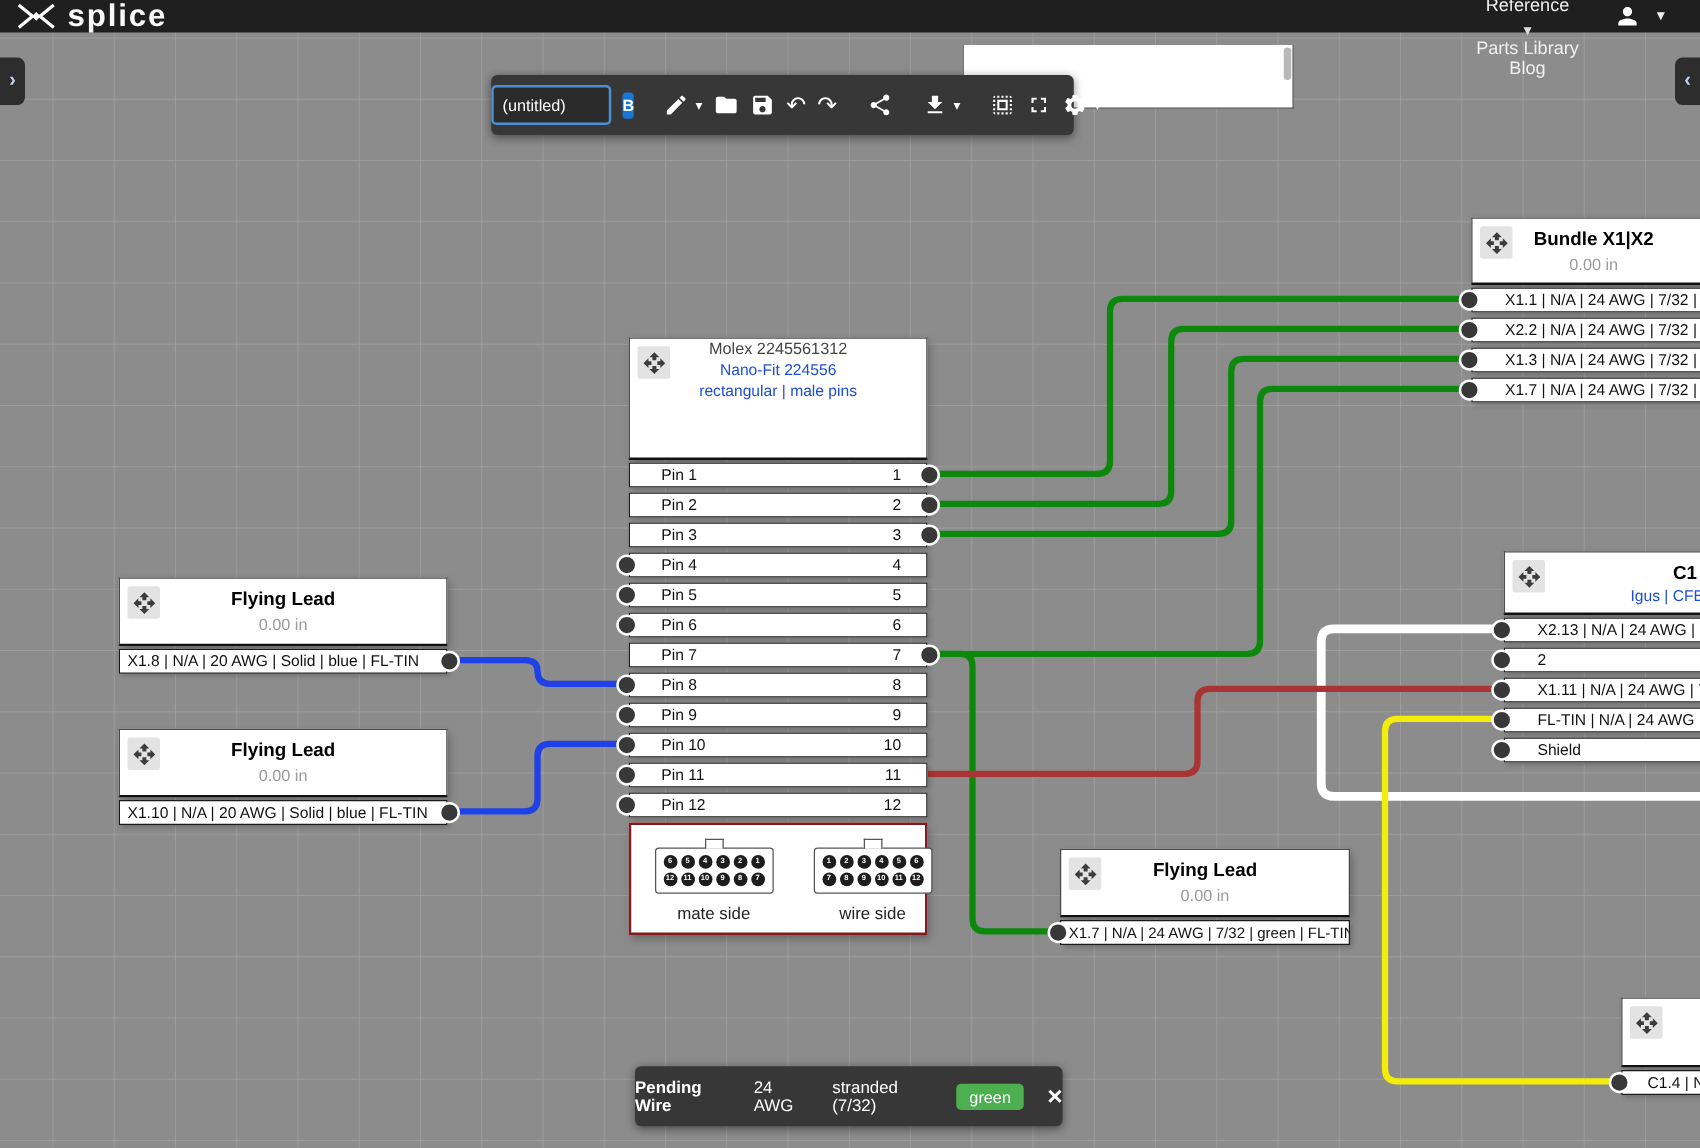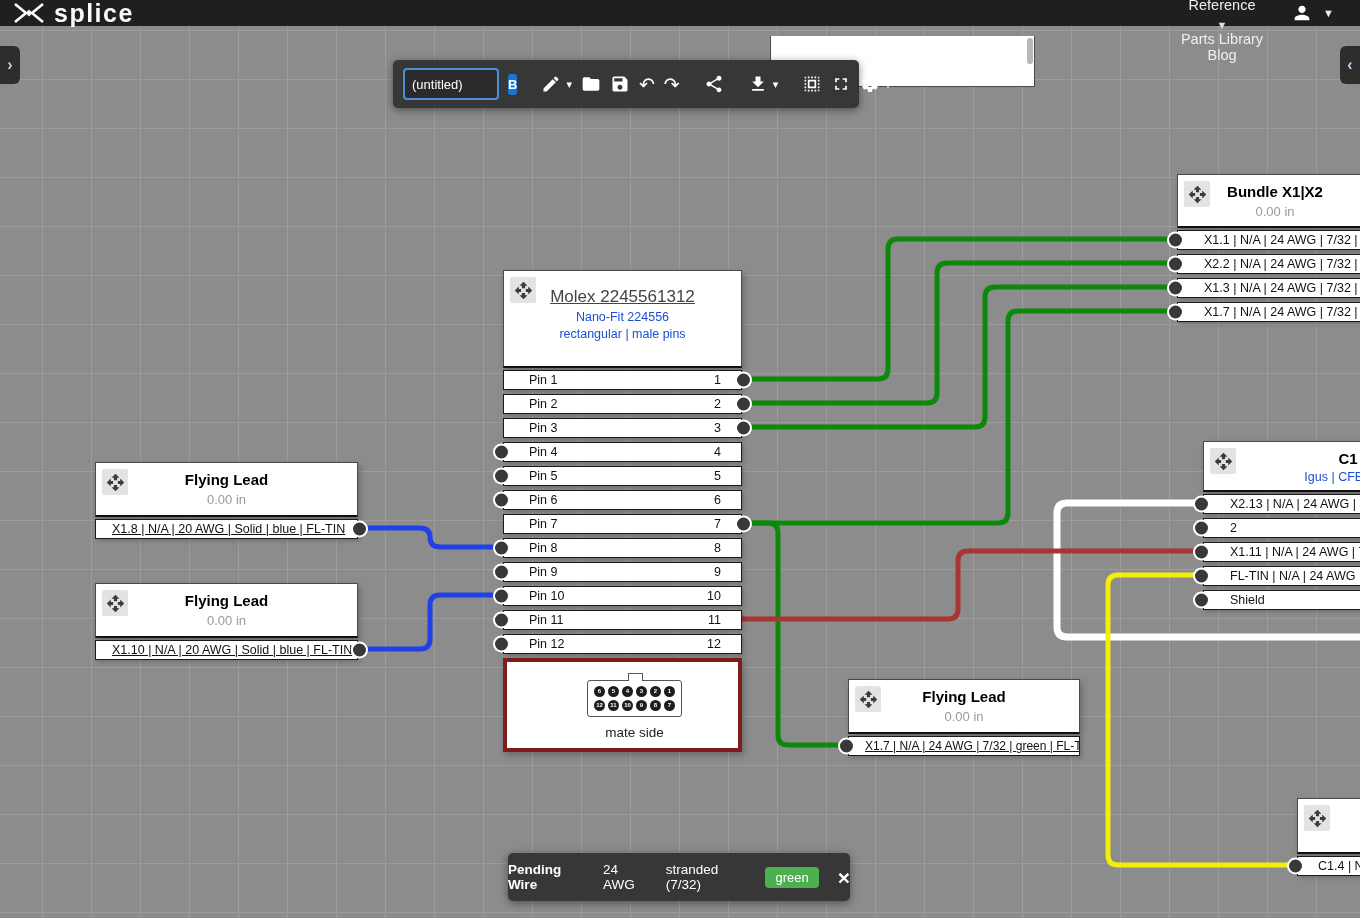--- a/index.html
+++ b/index.html
@@ -25,21 +25,21 @@
   .nav-item.with-caret .caret{display:inline;}
   .user-group{display:flex;align-items:center;gap:10px;color:#efefef;}
   .user-group .caret{font-size:11px;}
   
   .edge-tab{position:absolute;top:46px;width:20px;height:38px;background:#2d2d2d;z-index:6;
     display:flex;align-items:center;justify-content:center;color:#bcd4f6;font-size:16px;font-weight:700;cursor:pointer;}
   .edge-tab.left{left:0;border-radius:0 6px 6px 0;}
   .edge-tab.right{right:0;border-radius:6px 0 0 6px;}
   
   .toolbar{position:absolute;left:393px;top:60px;width:466px;height:48px;background:#373737;
-    border-radius:5px;display:flex;align-items:center;gap:9px;padding:0 10px;box-sizing:border-box;
+    border-radius:5px;display:flex;align-items:center;gap:9px;padding:0 0;box-sizing:border-box;
     z-index:5;box-shadow:0 2px 8px rgba(0,0,0,.45);}
   .title-input{width:78px;height:28px;background:#2b2b2b;border:2px solid #4b8fd4;border-radius:4px;
     color:#fff;font-size:13px;padding:0 7px;font-family:"Liberation Sans",sans-serif;outline:none;}
   .b-badge{background:#1976d2;color:#fff;font-size:13px;font-weight:700;border-radius:3px;
     width:19px;height:21px;display:flex;align-items:center;justify-content:center;cursor:pointer;}
   .tb-divider{width:1px;height:30px;background:#5a5a5a;margin:0 3px;}
   .tb-btn{width:26px;height:26px;display:flex;align-items:center;justify-content:center;cursor:pointer;color:#fff;}
   .tb-btn svg{width:20px;height:20px;fill:#fff;}
   .tb-glyph{font-size:19px;color:#fff;line-height:1;}
   .tb-caret{color:#fff;font-size:11px;cursor:pointer;margin-left:-4px;}
@@ -52,36 +52,36 @@
   .w-yellow{stroke:var(--wire-yellow);stroke-width:5;}
   .w-white{stroke:var(--wire-white);stroke-width:7;}
   
   .node{position:absolute;z-index:2;}
   .node-header{position:relative;background:#fff;border:1px solid #4a4a4a;border-bottom:2px solid #111;
     margin-bottom:2px;box-shadow:2px 3px 6px rgba(0,0,0,.25);text-align:center;}
   .move-handle{position:absolute;top:6px;left:6px;width:26px;height:26px;background:#e3e3e3;
     display:flex;align-items:center;justify-content:center;cursor:move;border-radius:2px;}
   .move-handle svg{width:19px;height:19px;fill:#3c3c3c;}
   .node-title{font-size:15px;font-weight:700;color:#000;padding-top:8px;}
-  .node-sub{font-size:17px;color:#444;margin-top:16px;text-decoration:underline;}
+  .node-sub{font-size:13px;color:#444;margin-top:0;}
   .node-sub2{font-size:12.5px;color:#1d4ed8;margin-top:3px;}
   .node-len{font-size:13px;color:#9a9a9a;margin-top:4px;padding-bottom:7px;}
   .row{position:relative;background:#fff;border:1px solid #1a1a1a;height:18px;margin-bottom:4px;
     display:flex;align-items:center;font-size:12.5px;color:#111;box-shadow:2px 2px 4px rgba(0,0,0,.2);}
   .row .txt{flex:1;overflow:hidden;white-space:nowrap;}
   .row.port-left::after,.row.port-right::after{content:"";position:absolute;top:50%;width:13px;height:13px;
     border-radius:50%;background:#383838;border:2px solid #fff;transform:translateY(-50%);}
   .row.port-left::after{left:-11px;}
   .row.port-right::after{right:-11px;}
   .rows-pad .txt{padding-left:26px;}
-  .rows-center .txt{padding:0 16px;text-decoration:underline;}
+  .rows-center .txt{padding:0 6px;}
   .pin-row .pin-label{padding-left:25px;}
   .pin-row .pin-num{margin-left:auto;padding-right:20px;}
   
-  .x1-footer{margin-top:4px;background:#fff;border:4px solid #7f1d1d;height:86px;
+  .x1-footer{margin-top:4px;background:#fff;border:2px solid #7f1d1d;height:86px;
     display:flex;justify-content:center;gap:32px;box-shadow:2px 3px 6px rgba(0,0,0,.25);padding-left:24px;}
   .conn-group{text-align:center;padding-top:17px;}
   .conn{position:relative;display:inline-block;border:1.5px solid #555;border-radius:3px;background:#fff;padding:5px 6px;}
   .conn::before{content:"";position:absolute;top:-8px;left:50%;margin-left:-7px;width:13px;height:7px;
     border:1.5px solid #555;border-bottom:none;background:#fff;}
   .conn-grid{display:grid;grid-template-columns:repeat(6,11px);gap:3px;}
   .pin-circle{width:11px;height:11px;border-radius:50%;background:#1d1d1d;color:#fff;font-size:6px;
     display:flex;align-items:center;justify-content:center;font-weight:700;}
   .conn-label{font-size:13.5px;color:#222;margin-top:8px;}
   
@@ -222,20 +222,39 @@
             <span class="pin-circle">1</span>
             <span class="pin-circle">12</span>
             <span class="pin-circle">11</span>
             <span class="pin-circle">10</span>
             <span class="pin-circle">9</span>
             <span class="pin-circle">8</span>
             <span class="pin-circle">7</span>
         </div>
       </div>
       <div class="conn-label">mate side</div>
+    </div>
+    <div class="conn-group">
+      <div class="conn">
+        <div class="conn-grid">
+          <span class="pin-circle">1</span>
+            <span class="pin-circle">2</span>
+            <span class="pin-circle">3</span>
+            <span class="pin-circle">4</span>
+            <span class="pin-circle">5</span>
+            <span class="pin-circle">6</span>
+            <span class="pin-circle">7</span>
+            <span class="pin-circle">8</span>
+            <span class="pin-circle">9</span>
+            <span class="pin-circle">10</span>
+            <span class="pin-circle">11</span>
+            <span class="pin-circle">12</span>
+        </div>
+      </div>
+      <div class="conn-label">wire side</div>
     </div>
   </div>
 </div>
 
 <div class="node" style="left:95px;top:462px;width:263px;">
   <div class="node-header" style="height:52px;">
     <span class="move-handle">
       <svg viewBox="0 0 24 24">
           <path d="M10,9h4V6h3l-5-5L7,6h3V9z M9,10H6V7l-5,5l5,5v-3h3V10z M23,12l-5-5v3h-3v4h3v3L23,12z M14,15h-4v3H7l5,5l5-5h-3V15z"></path>
         </svg>

